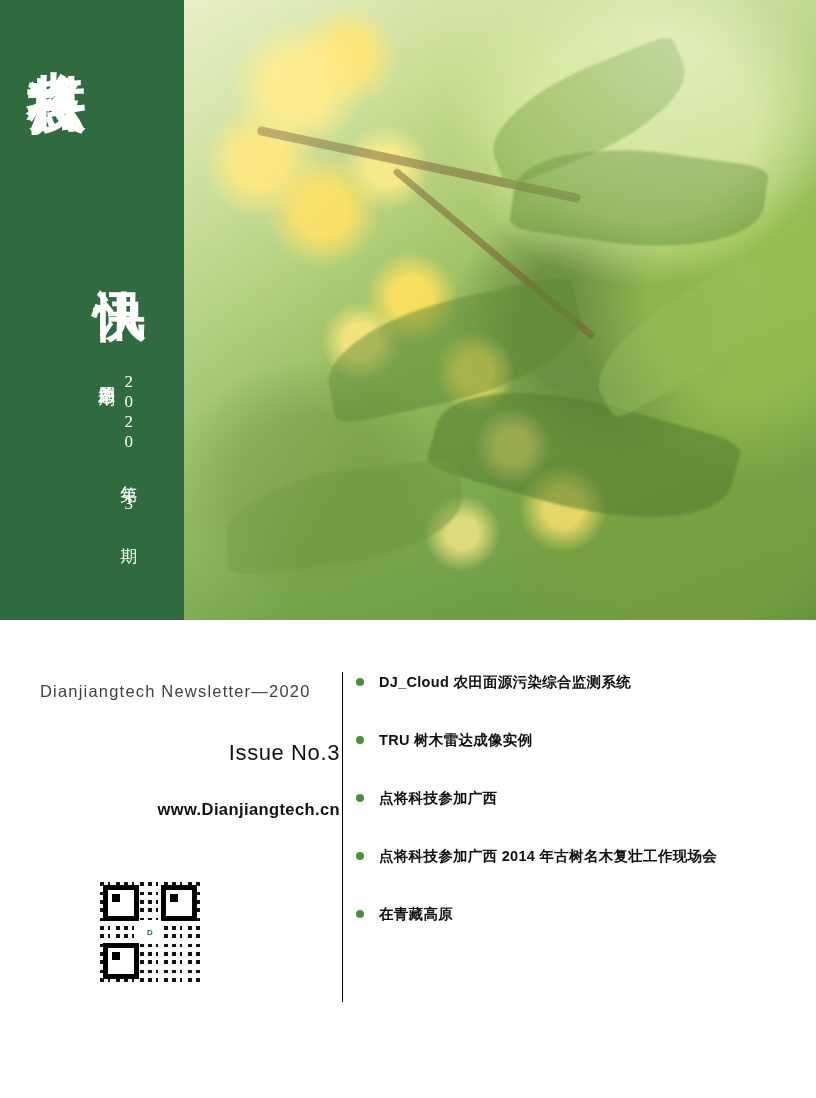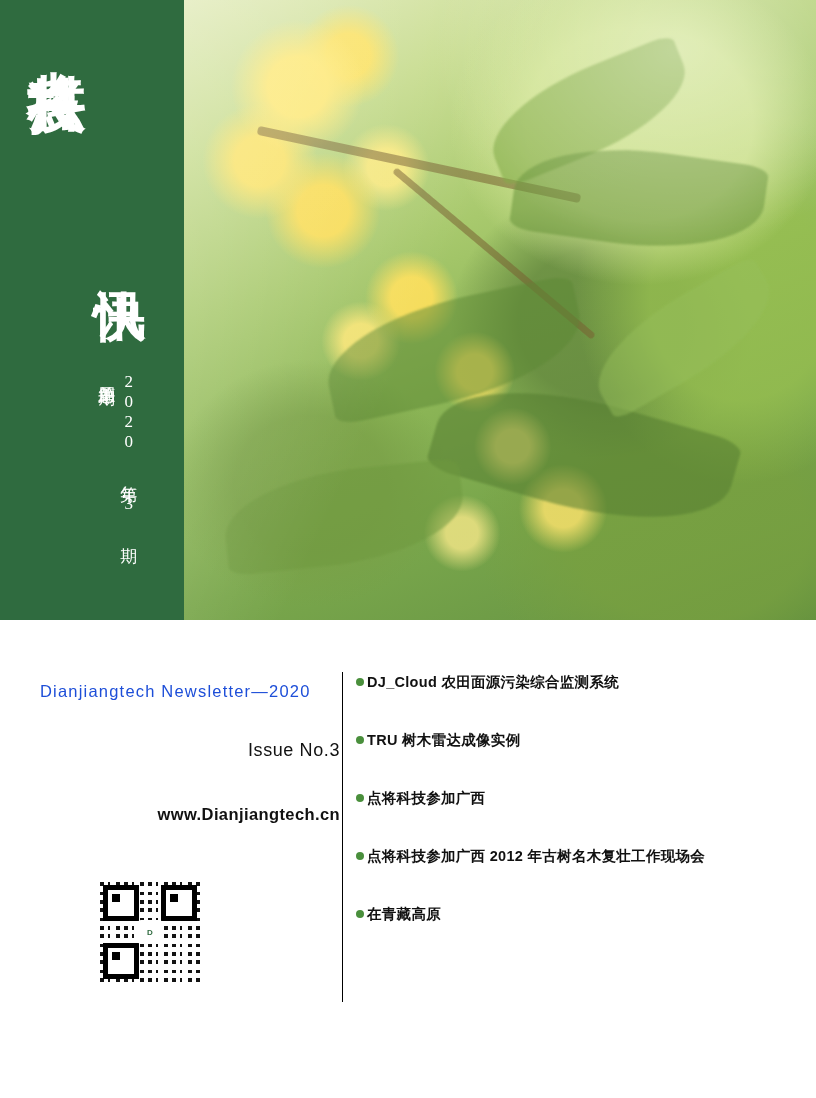--- a/index.html
+++ b/index.html
@@ -142,30 +142,30 @@
     width: 300px;
     text-align: right;
     color: #111111;
   }
   .nl-title {
     font-size: 16.5px;
     letter-spacing: 1.2px;
     line-height: 1.35;
     text-align: left;
     font-weight: 400;
-    color: #1d4ed8;
+    color: #404040;
   }
   .issue-no {
     margin-top: 38px;
-    font-size: 18px;
+    font-size: 22px;
     letter-spacing: 0.6px;
     font-weight: 400;
   }
   .site {
-    margin-top: 44px;
+    margin-top: 34px;
     font-size: 16.5px;
     letter-spacing: 0.4px;
     font-weight: 700;
   }
   .qr-row {
     position: absolute;
     left: 100px;
     top: 222px;
     display: flex;
     gap: 18px;
@@ -229,21 +229,21 @@
   
   .toc {
     position: absolute;
     left: 356px;
     top: 672px;
     width: 440px;
   }
   .toc-item {
     display: flex;
     align-items: flex-start;
-    gap: 3px;
+    gap: 15px;
     height: 58px;
   }
   .toc-bullet {
     width: 8px;
     height: 8px;
     border-radius: 50%;
     background: #4a8f3c;
     margin-top: 6px;
     flex: 0 0 auto;
   }
@@ -310,19 +310,19 @@
   <div class="toc-item">
     <span class="toc-bullet"></span>
     <span class="toc-text">TRU 树木雷达成像实例</span>
   </div>
   <div class="toc-item">
     <span class="toc-bullet"></span>
     <span class="toc-text">点将科技参加广西</span>
   </div>
   <div class="toc-item">
     <span class="toc-bullet"></span>
-    <span class="toc-text">点将科技参加广西 2012 年古树名木复壮工作现场会</span>
+    <span class="toc-text">点将科技参加广西 2014 年古树名木复壮工作现场会</span>
   </div>
   <div class="toc-item">
     <span class="toc-bullet"></span>
     <span class="toc-text">在青藏高原</span>
   </div>
 </div>
 
 </body></html>

